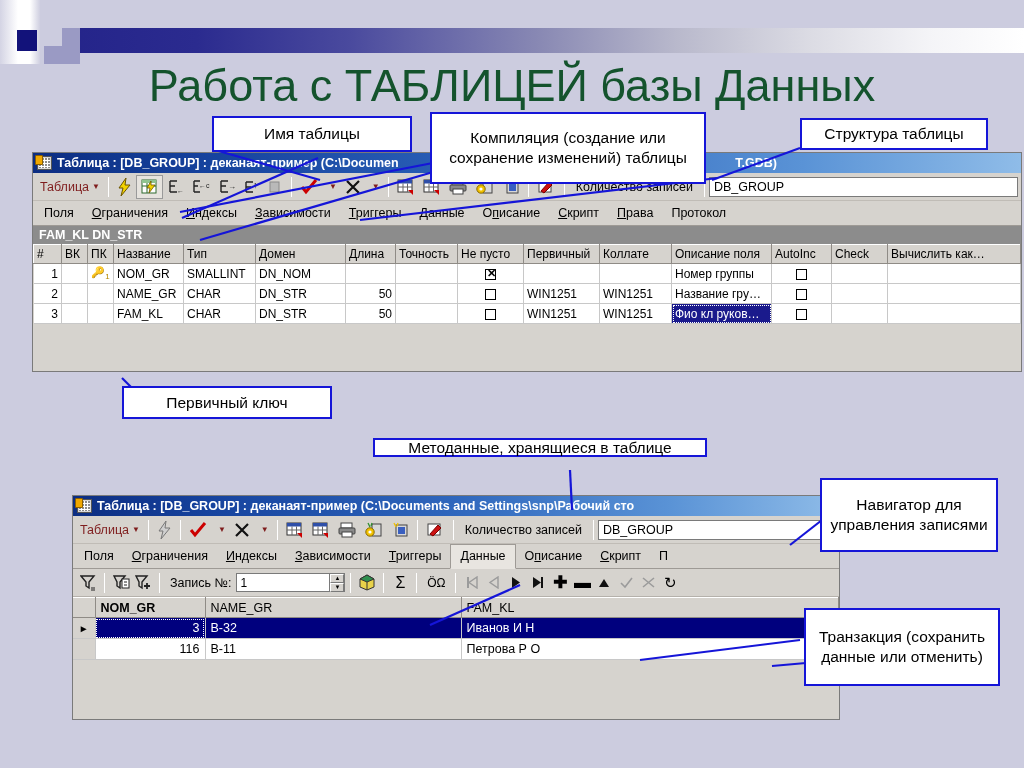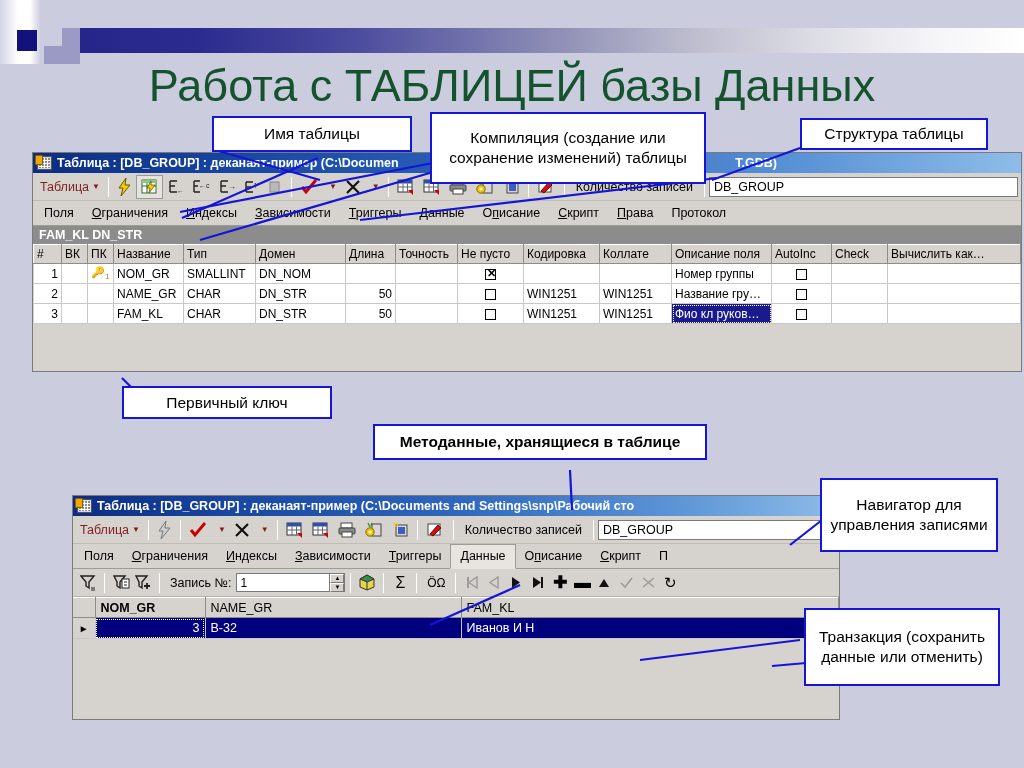--- a/index.html
+++ b/index.html
@@ -340,21 +340,21 @@
       <tr>
         <th>#</th>
         <th>ВК</th>
         <th>ПК</th>
         <th>Название</th>
         <th>Тип</th>
         <th>Домен</th>
         <th>Длина</th>
         <th>Точность</th>
         <th>Не пусто</th>
-        <th>Кодировка</th>
+        <th>Первичный</th>
         <th>Коллате</th>
         <th>Описание поля</th>
         <th>AutoInc</th>
         <th>Check</th>
         <th>Вычислить как…</th>
       </tr>
     </thead>
     <tbody id="struct-body">
         <tr>
           <td class="num">1</td>
@@ -617,30 +617,36 @@
           <th class="plain">FAM_KL</th>
         </tr>
       </thead>
       <tbody id="data-body">
           <tr class="selected">
             <td class="rowind" style="background: rgb(214, 211, 206); color: rgb(0, 0, 0);">►</td>
             <td class="num" style="outline: rgb(255, 255, 255) dotted 1px; outline-offset: -2px;">3</td>
             <td>B-32</td>
             <td>Иванов И Н</td>
           </tr>
+          <tr>
+            <td class="rowind"></td>
+            <td class="num">116</td>
+            <td>B-11</td>
+            <td>Петрова Р О</td>
+          </tr>
         </tbody>
     </table>
   </div>
 </div>
 
 <div class="callout" style="left:212px;top:116px;width:200px;height:36px;">Имя таблицы</div>
 
 <div class="callout" style="left:430px;top:112px;width:276px;height:72px;">Компиляция (создание или сохранение изменений) таблицы</div>
 
 <div class="callout" style="left:800px;top:118px;width:188px;height:32px;">Структура таблицы</div>
 
 <div class="callout" style="left:122px;top:386px;width:210px;height:33px;">Первичный ключ</div>
 
-<div class="callout" style="left:373px;top:424px;width:334px;height:36px;font-weight:bold;">Методанные, хранящиеся в таблице</div>
+<div class="callout" style="left:373px;top:438px;width:334px;height:19px;">Методанные, хранящиеся в таблице</div>
 
 <div class="callout" style="left:820px;top:478px;width:178px;height:74px;">Навигатор для управления записями</div>
 
 <div class="callout" style="left:804px;top:608px;width:196px;height:78px;">Транзакция (сохранить данные или отменить)</div>
 
 </body></html>

